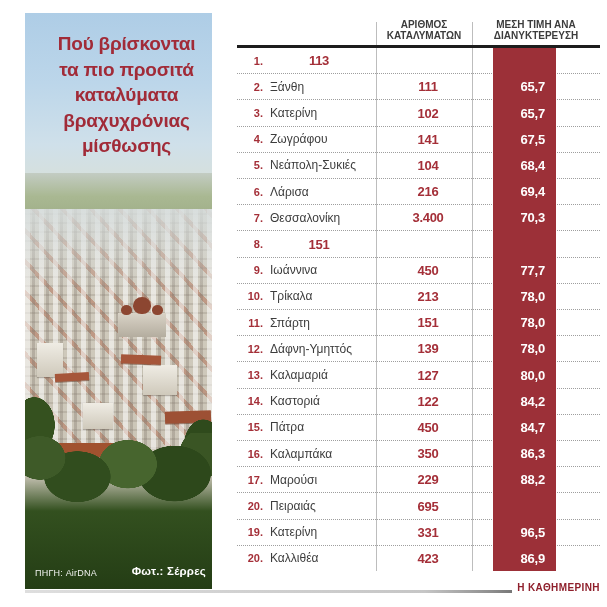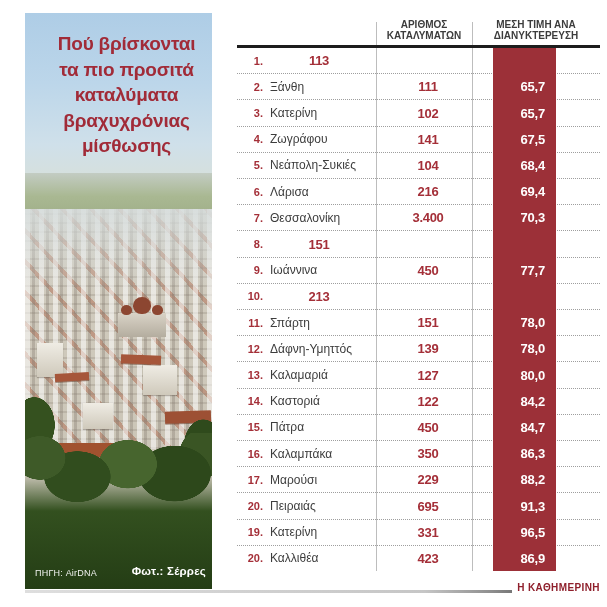--- a/index.html
+++ b/index.html
@@ -176,20 +176,21 @@
     <span class="c-price">72,9</span>
   </div>
         <div class="row">
     <span class="c-rank">9.</span>
     <span class="c-city">Ιωάννινα</span>
     <span class="c-count">450</span>
     <span class="c-price">77,7</span>
   </div>
         <div class="row">
     <span class="c-rank">10.</span>
+    <span class="c-city">Τρίκαλα</span>
     <span class="c-count">213</span>
     <span class="c-price">78,0</span>
   </div>
         <div class="row">
     <span class="c-rank">11.</span>
     <span class="c-city">Σπάρτη</span>
     <span class="c-count">151</span>
     <span class="c-price">78,0</span>
   </div>
         <div class="row">
@@ -225,21 +226,20 @@
         <div class="row">
     <span class="c-rank">17.</span>
     <span class="c-city">Μαρούσι</span>
     <span class="c-count">229</span>
     <span class="c-price">88,2</span>
   </div>
         <div class="row">
     <span class="c-rank">20.</span>
     <span class="c-city">Πειραιάς</span>
     <span class="c-count">695</span>
-    <span class="c-price">91,3</span>
   </div>
         <div class="row">
     <span class="c-rank">19.</span>
     <span class="c-city">Κατερίνη</span>
     <span class="c-count">331</span>
     <span class="c-price">96,5</span>
   </div>
         <div class="row">
     <span class="c-rank">20.</span>
     <span class="c-city">Καλλιθέα</span>

